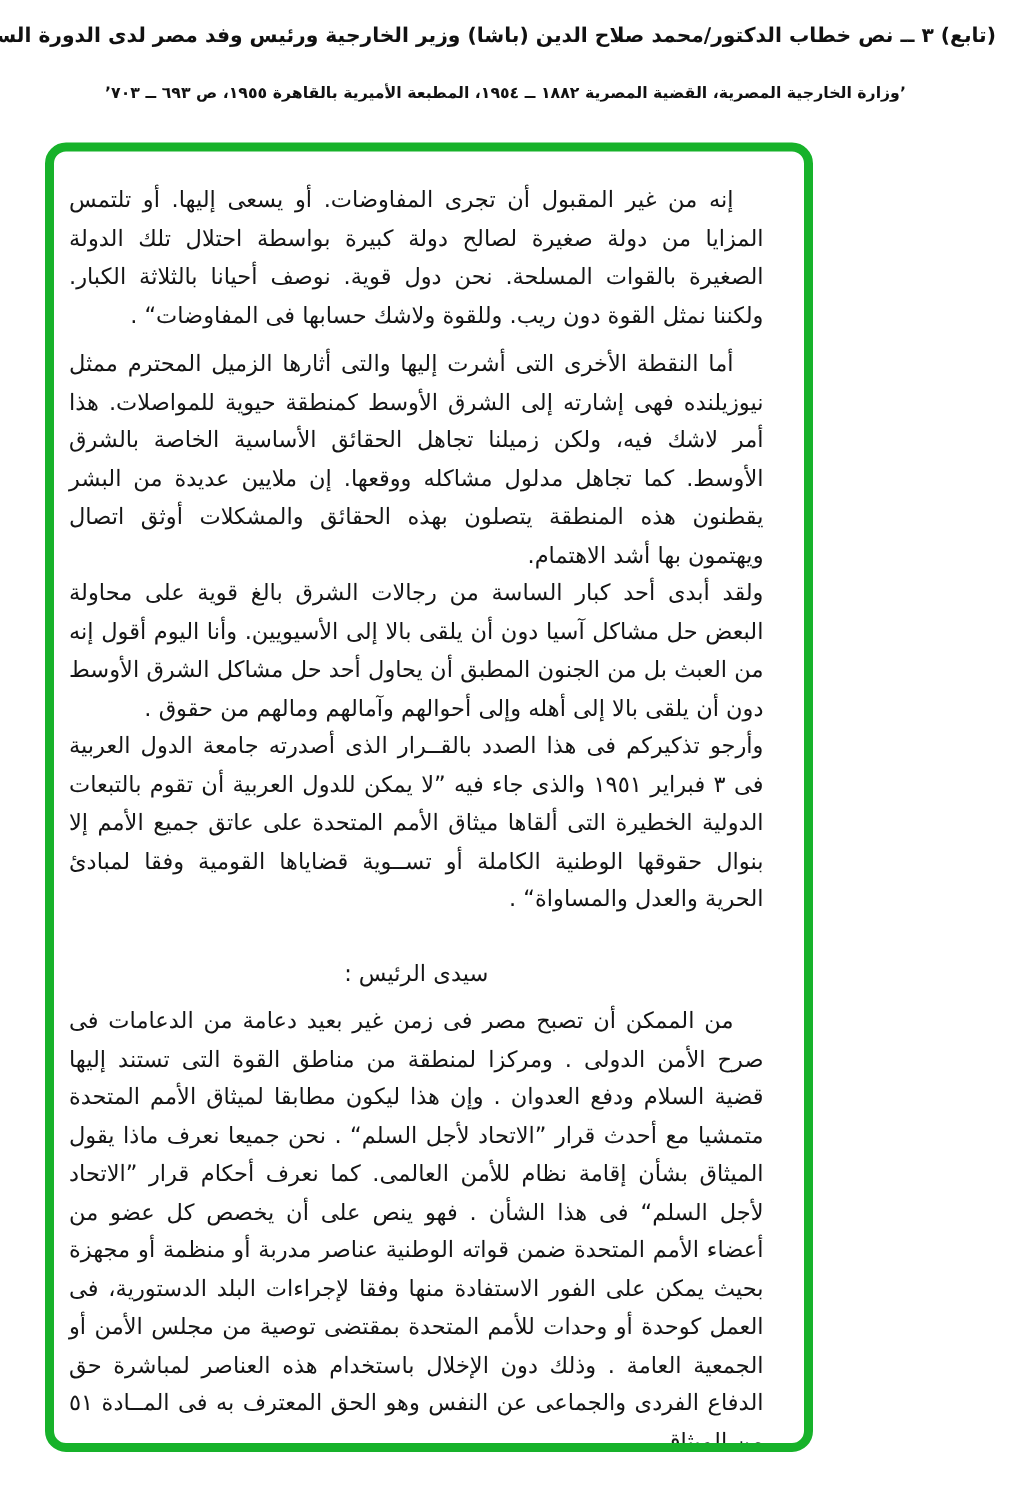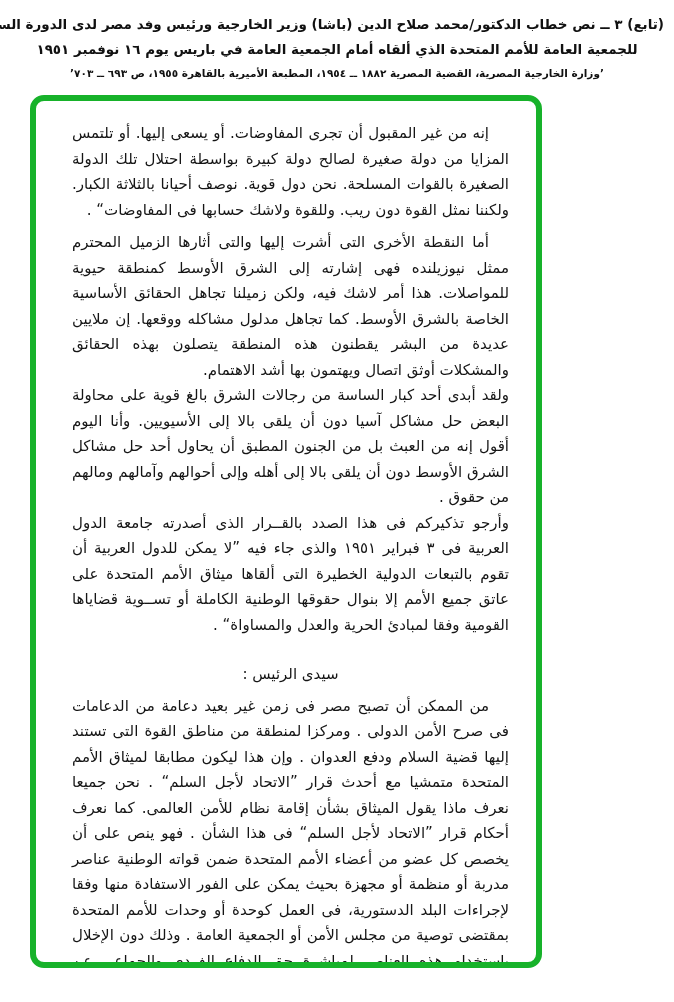--- a/index.html
+++ b/index.html
@@ -24,33 +24,33 @@
   .doc-header .h-line {
     font-weight: bold;
     font-size: 13.5px;
     line-height: 25px;
     white-space: nowrap;
   }
   .doc-header .h-line-small {
     font-weight: bold;
     font-size: 10.5px;
     line-height: 18px;
-    margin-top: 2px;
+    margin-top: 16px;
     white-space: nowrap;
   }
   
   .doc-frame {
     position: absolute;
     left: 30px; top: 95px;
     width: 512px; height: 873px;
     box-sizing: border-box;
     border: 6px solid #17b22a;
     border-radius: 14px;
     background: #ffffff;
-    padding: 20px 27px 10px 36px;
+    padding: 20px 27px 10px 10px;
     overflow: hidden;
   }
   
   .doc-body {
     direction: rtl;
     text-align: justify;
     color: #151515;
     font-size: 15px;
     line-height: 25.5px;
   }
@@ -64,21 +64,20 @@
     text-align: center;
   }
 </style>
 </head>
 <body>
 
 <div class="page">
 
   <div class="doc-header">
     <div class="h-line">(تابع) ٣ ــ نص خطاب الدكتور/محمد صلاح الدين (باشا) وزير الخارجية ورئيس وفد مصر لدى الدورة السادسة</div>
-    <div class="h-line">للجمعية العامة للأمم المتحدة الذي ألقاه أمام الجمعية العامة في باريس يوم ١٦ نوفمبر ١٩٥١</div>
     <div class="h-line-small">’وزارة الخارجية المصرية، القضية المصرية ١٨٨٢ ــ ١٩٥٤، المطبعة الأميرية بالقاهرة ١٩٥٥، ص ٦٩٣ ــ ٧٠٣’</div>
   </div>
 
   <div class="doc-frame">
     <div class="doc-body">
       <p class="indent">إنه من غير المقبول أن تجرى المفاوضات. أو يسعى إليها. أو تلتمس المزايا من دولة صغيرة لصالح دولة كبيرة بواسطة احتلال تلك الدولة الصغيرة بالقوات المسلحة. نحن دول قوية. نوصف أحيانا بالثلاثة الكبار. ولكننا نمثل القوة دون ريب. وللقوة ولاشك حسابها فى المفاوضات“ .</p>
       <p class="indent gap-sm">أما النقطة الأخرى التى أشرت إليها والتى أثارها الزميل المحترم ممثل نيوزيلنده فهى إشارته إلى الشرق الأوسط كمنطقة حيوية للمواصلات. هذا أمر لاشك فيه، ولكن زميلنا تجاهل الحقائق الأساسية الخاصة بالشرق الأوسط. كما تجاهل مدلول مشاكله ووقعها. إن ملايين عديدة من البشر يقطنون هذه المنطقة يتصلون بهذه الحقائق والمشكلات أوثق اتصال ويهتمون بها أشد الاهتمام.</p>
       <p class="flush">ولقد أبدى أحد كبار الساسة من رجالات الشرق بالغ قوية على محاولة البعض حل مشاكل آسيا دون أن يلقى بالا إلى الأسيويين. وأنا اليوم أقول إنه من العبث بل من الجنون المطبق أن يحاول أحد حل مشاكل الشرق الأوسط دون أن يلقى بالا إلى أهله وإلى أحوالهم وآمالهم ومالهم من حقوق .</p>
       <p class="flush">وأرجو تذكيركم فى هذا الصدد بالقــرار الذى أصدرته جامعة الدول العربية فى ٣ فبراير ١٩٥١ والذى جاء فيه ”لا يمكن للدول العربية أن تقوم بالتبعات الدولية الخطيرة التى ألقاها ميثاق الأمم المتحدة على عاتق جميع الأمم إلا بنوال حقوقها الوطنية الكاملة أو تســوية قضاياها القومية وفقا لمبادئ الحرية والعدل والمساواة“ .</p>
       <p class="salutation">سيدى الرئيس :</p>

